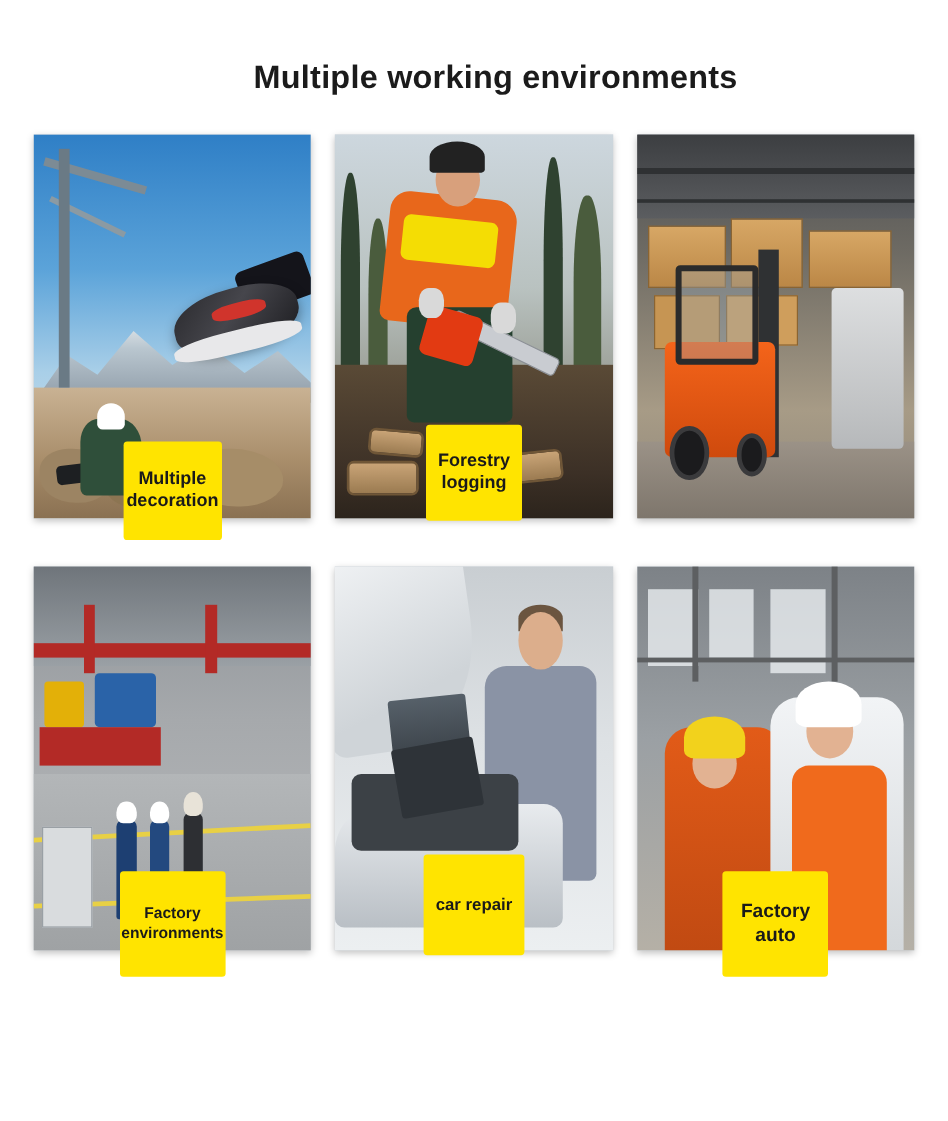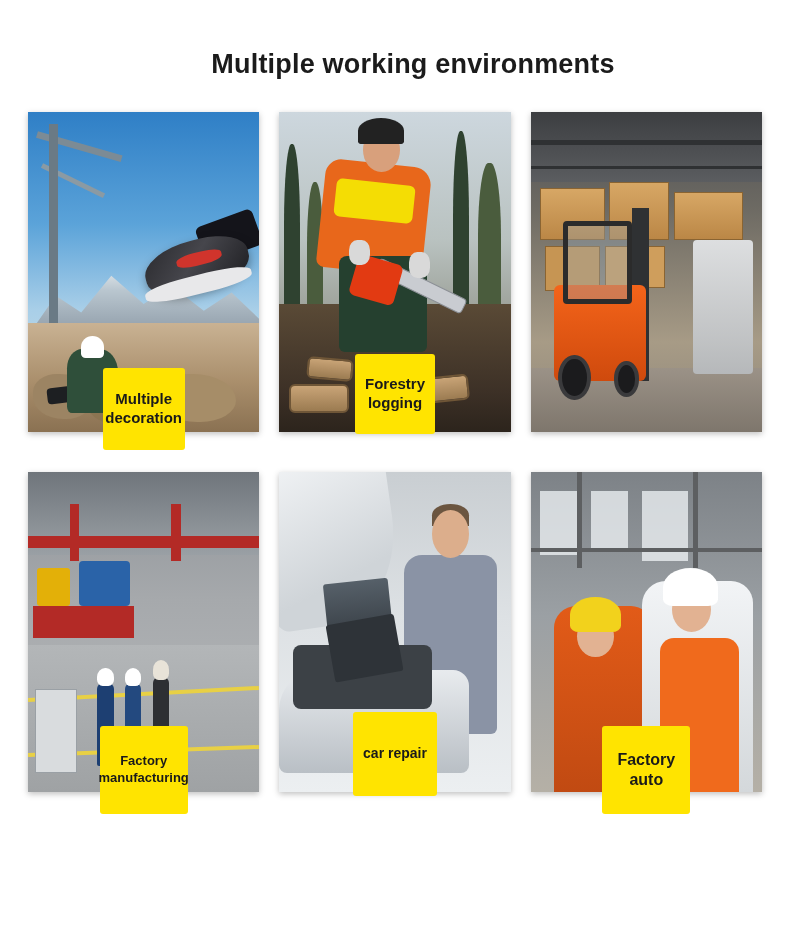--- a/index.html
+++ b/index.html
@@ -290,21 +290,21 @@
             <div class="person-head"></div>
           </div>
           <div class="person" style="left:54%;background:#2d2f33;height:28%;">
             <div class="person-head" style="background:#e8e3d8;"></div>
           </div>
         </div>
       </div>
       <div class="label label-d">
         <div>
           <span>Factory</span><br>
-          <span>manufacturing</span>
+          <span>environments</span>
         </div>
       </div>
     </div>
 
     <div class="card">
       <div class="photo shadow-soft">
         <div class="scene">
           <div class="cr-bg"></div>
           <div class="hood"></div>
           <div class="mech-body"></div>

